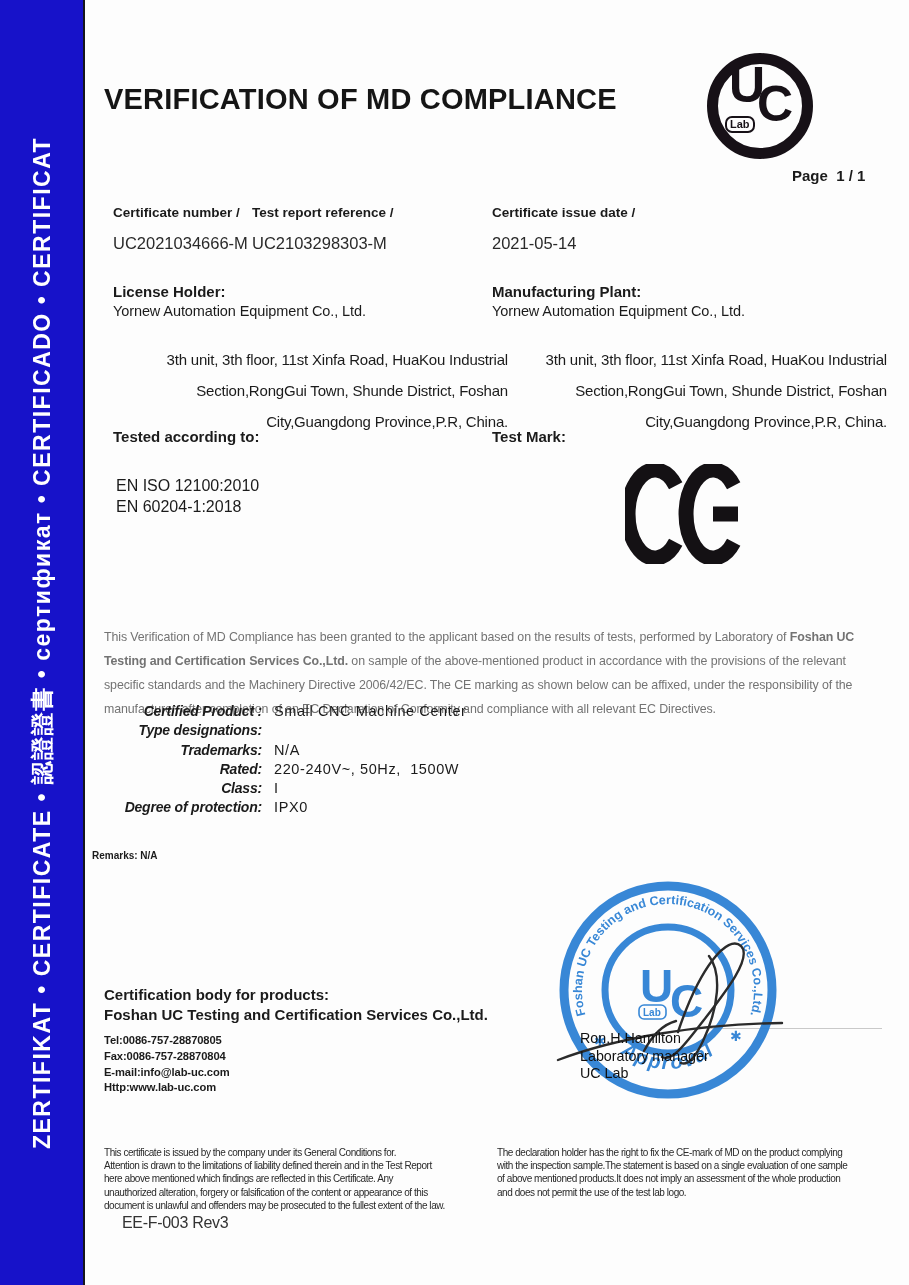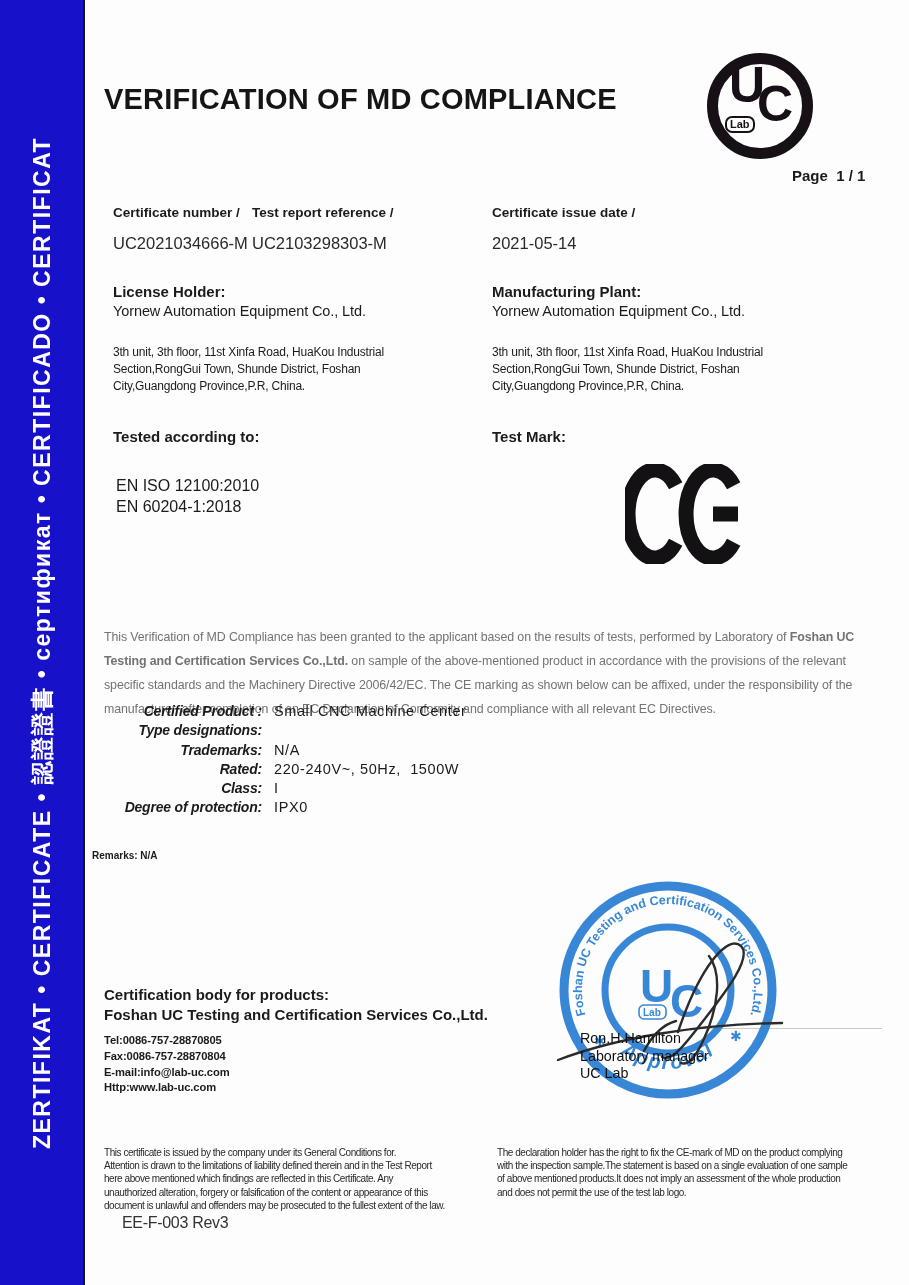--- a/index.html
+++ b/index.html
@@ -26,21 +26,21 @@
   .uc-c { position:absolute; left:50px; top:26px; font-size:50px; font-weight:700; line-height:1; }
   .uc-lab { position:absolute; left:18px; top:63px; font-size:11px; font-weight:700; border:2px solid #171117; border-radius:7px; padding:0 3px; line-height:13px; }
   .page-label { position:absolute; left:792px; top:167px; font-size:15px; font-weight:700; white-space:pre; }
   
   .flabel { position:absolute; top:205px; font-size:13.5px; font-weight:700; }
   .fvalue { position:absolute; top:234px; font-size:16.5px; color:#2a2a2a; }
   .col1 { left:89px;margin-left:24px; } .col2 { left:252px; } .col3 { left:492px; }
   
   .sec-label { position:absolute; font-size:15px; font-weight:700; }
   .holder-name { position:absolute; top:303px; font-size:14.5px; letter-spacing:-.1px; }
-  .address { position:absolute; top:344px; width:395px; font-size:12px; line-height:17px; white-space:pre-line; letter-spacing:-.2px; }
+  .address { position:absolute; top:344px; width:395px; font-size:15px; line-height:31px; white-space:pre-line; letter-spacing:-.2px;text-align:right; }
   
   .standard { position:absolute; left:104px; font-size:16px;margin-left:12px; }
   .ce-mark { position:absolute; left:625px; top:464px; }
   
   .statement { position:absolute; left:104px; top:625px; width:780px; font-size:12.4px; line-height:24px; letter-spacing:-.1px; color:#737373; }
   .statement b { font-weight:700; }
   
   .product { position:absolute; left:104px; top:702px; }
   .prow { display:flex; line-height:19.3px; }
   .plabel { width:158px; text-align:right; font-weight:700; font-style:italic; font-size:14px; letter-spacing:-.2px; }

